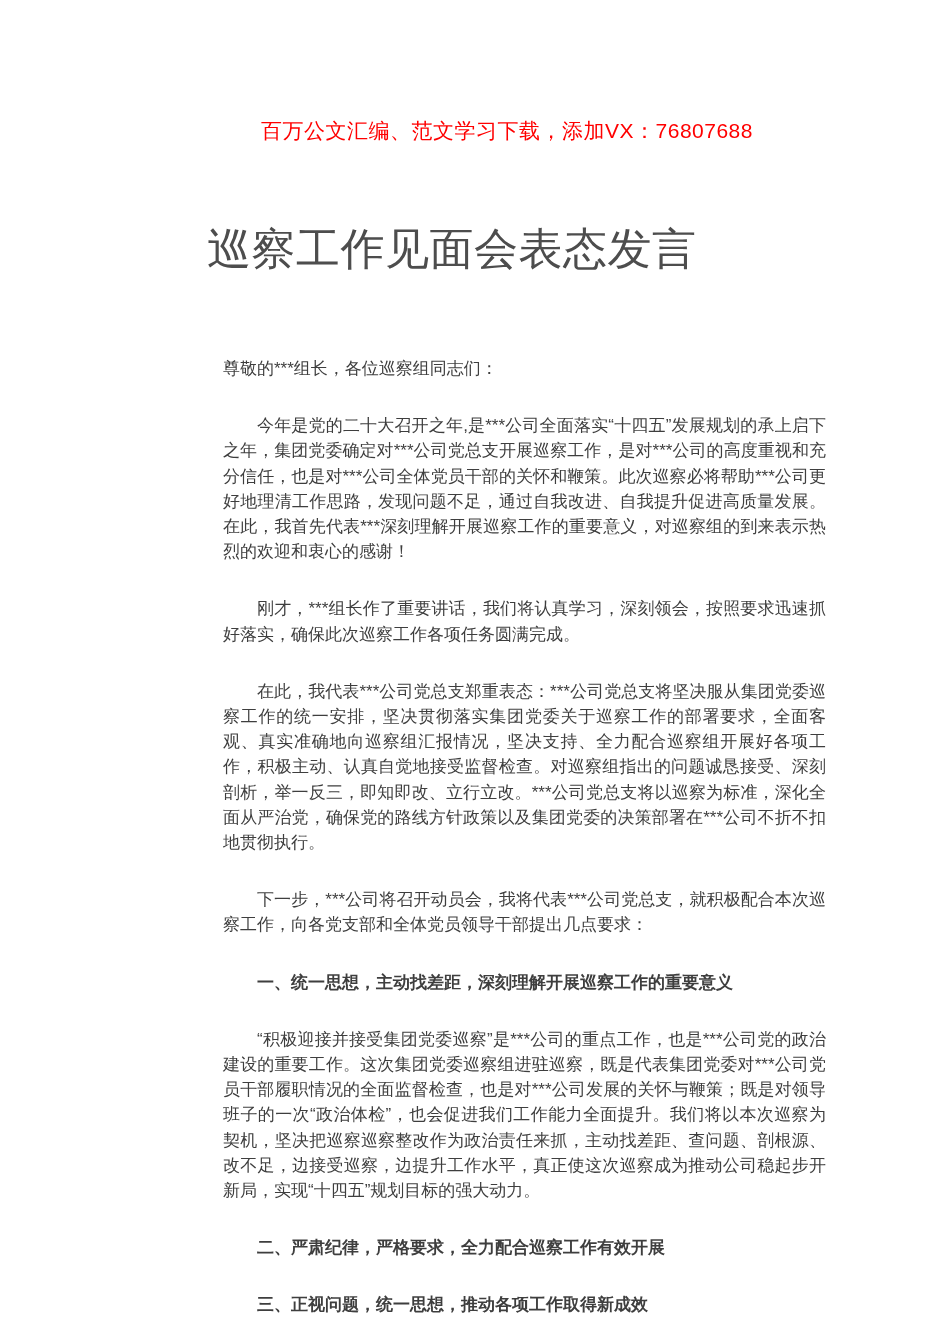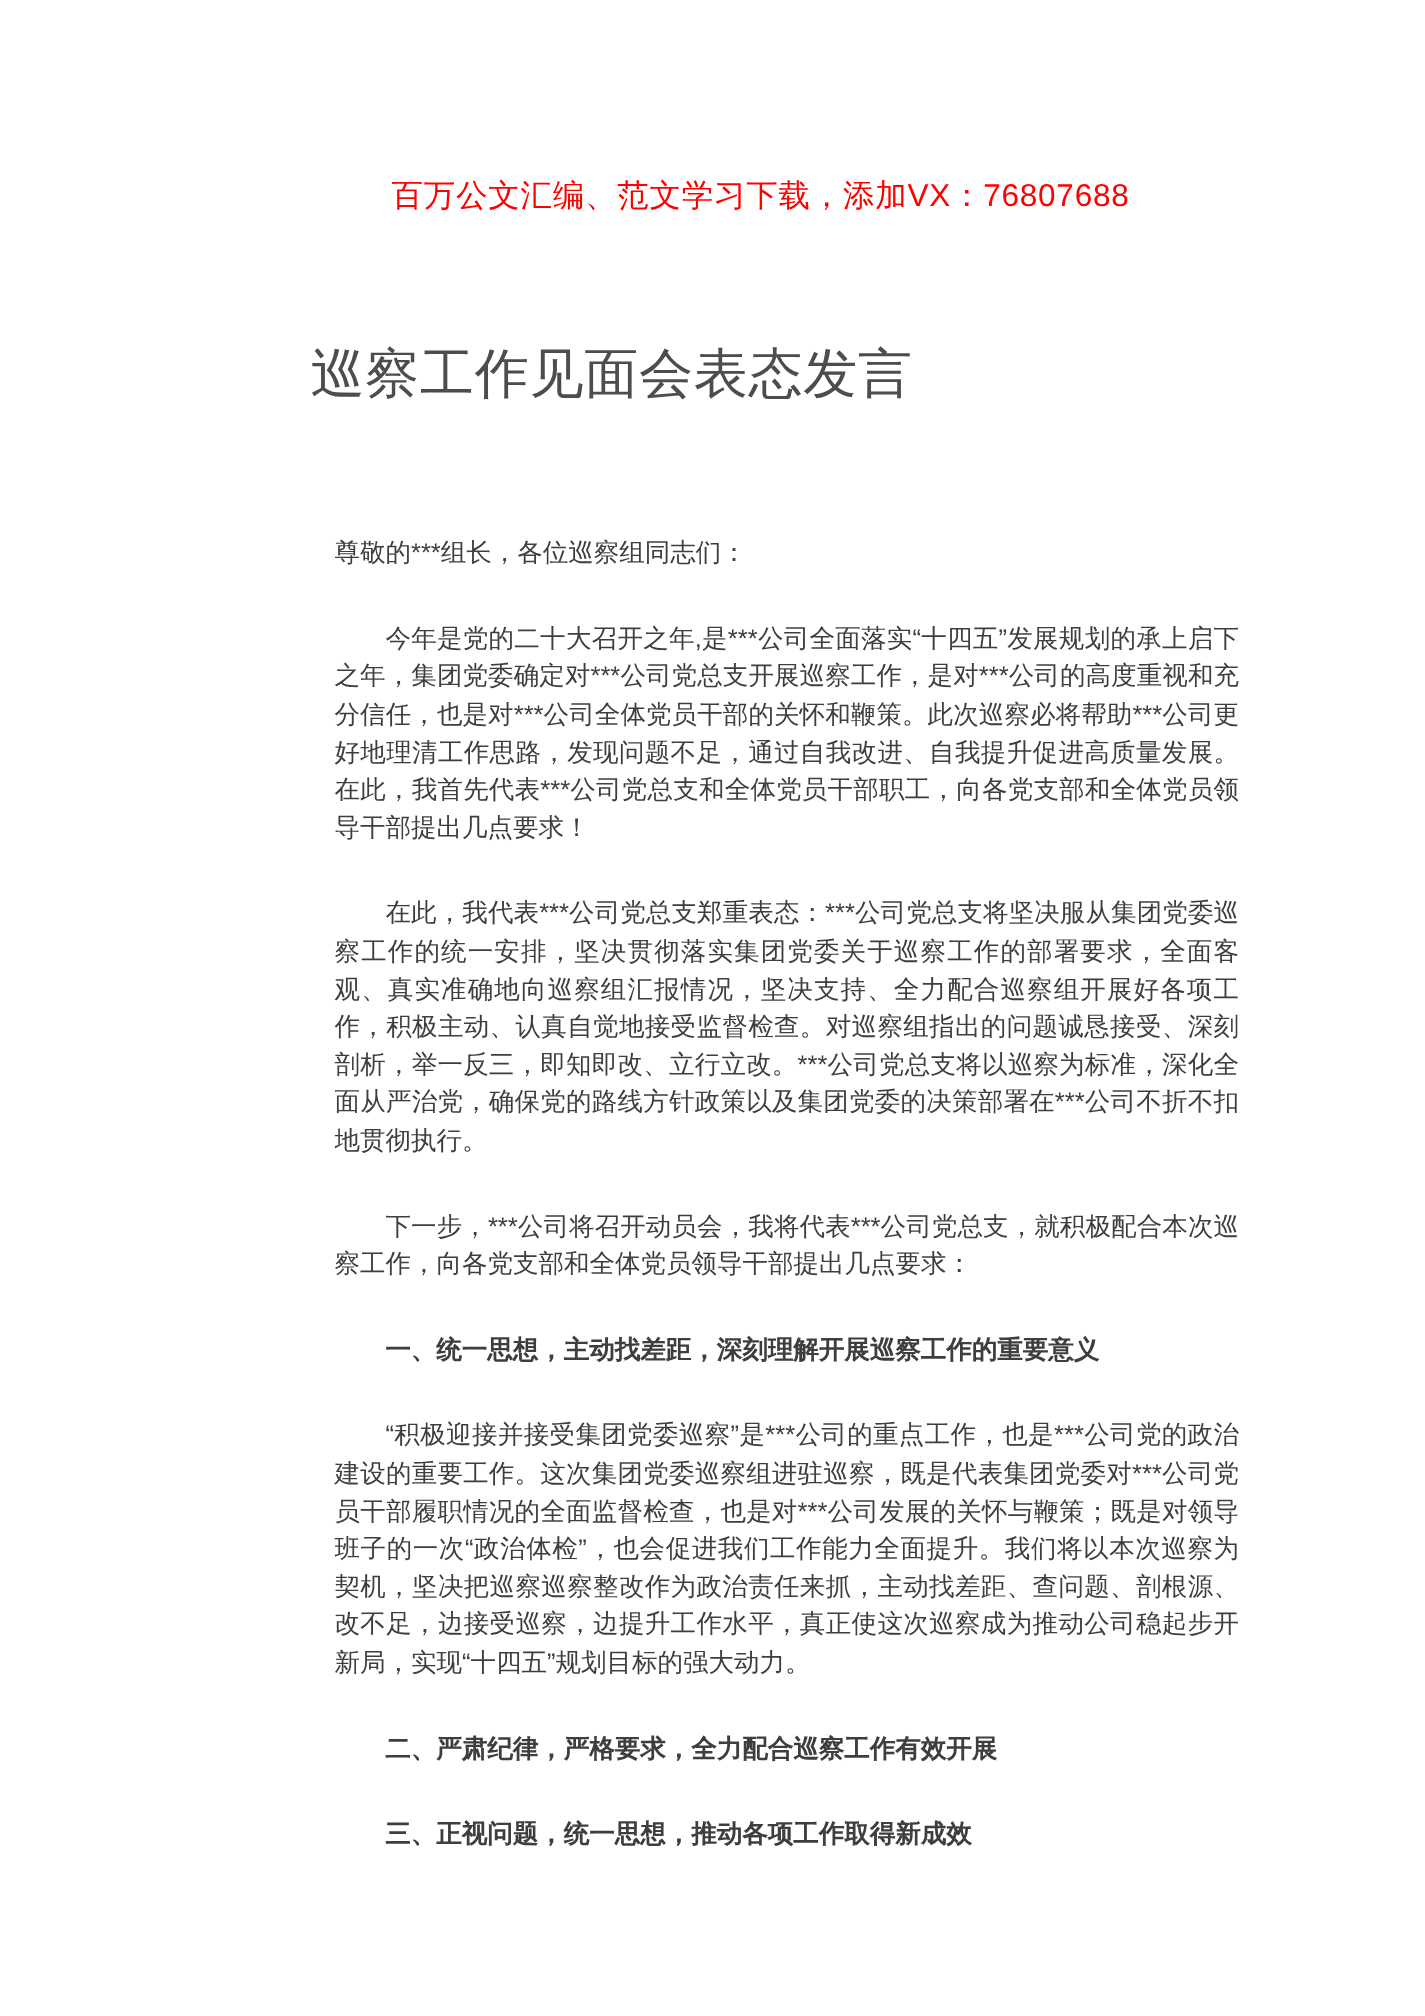--- a/index.html
+++ b/index.html
@@ -26,21 +26,21 @@
     color: var(--notice-red);
     font-family: "Liberation Sans", sans-serif;
     font-size: 21px;
     line-height: 28px;
     letter-spacing: 0.5px;
   }
   .doc-title {
     margin: 50px 140px 0 143px;
     color: var(--title-gray);
     font-family: "Liberation Sans", sans-serif;
-    font-size: 36px;
+    font-size: 44px;
     line-height: 43px;
     font-weight: normal;
     letter-spacing: 0.5px;
   }
   .doc-body {
     margin: 38px 140px 0 143px;
     width: 667px;
     color: var(--body-gray);
     font-family: Liberation Sans, sans-serif;
     font-size: 17px;
@@ -59,21 +59,22 @@
   }
 </style>
 </head>
 <body>
 
 <div class="page">
   <div class="notice">百万公文汇编、范文学习下载，添加VX：76807688</div>
   <h1 class="doc-title">巡察工作见面会表态发言</h1>
   <div class="doc-body">
       <p class="para salutation">尊敬的***组长，各位巡察组同志们：</p>
-      <p class="para body">今年是党的二十大召开之年,是***公司全面落实“十四五”发展规划的承上启下之年，集团党委确定对***公司党总支开展巡察工作，是对***公司的高度重视和充分信任，也是对***公司全体党员干部的关怀和鞭策。此次巡察必将帮助***公司更好地理清工作思路，发现问题不足，通过自我改进、自我提升促进高质量发展。在此，我首先代表***公司党总支和全体党员干部职工，向各党支部和全体党员领导干部提出几点要求！</p>
+      <p class="para body">今年是党的二十大召开之年,是***公司全面落实“十四五”发展规划的承上启下之年，集团党委确定对***公司党总支开展巡察工作，是对***公司的高度重视和充分信任，也是对***公司全体党员干部的关怀和鞭策。此次巡察必将帮助***公司更好地理清工作思路，发现问题不足，通过自我改进、自我提升促进高质量发展。在此，我首先代表***深刻理解开展巡察工作的重要意义，对巡察组的到来表示热烈的欢迎和衷心的感谢！</p>
+      <p class="para body">刚才，***组长作了重要讲话，我们将认真学习，深刻领会，按照要求迅速抓好落实，确保此次巡察工作各项任务圆满完成。</p>
       <p class="para body">在此，我代表***公司党总支郑重表态：***公司党总支将坚决服从集团党委巡察工作的统一安排，坚决贯彻落实集团党委关于巡察工作的部署要求，全面客观、真实准确地向巡察组汇报情况，坚决支持、全力配合巡察组开展好各项工作，积极主动、认真自觉地接受监督检查。对巡察组指出的问题诚恳接受、深刻剖析，举一反三，即知即改、立行立改。***公司党总支将以巡察为标准，深化全面从严治党，确保党的路线方针政策以及集团党委的决策部署在***公司不折不扣地贯彻执行。</p>
       <p class="para body">下一步，***公司将召开动员会，我将代表***公司党总支，就积极配合本次巡察工作，向各党支部和全体党员领导干部提出几点要求：</p>
       <p class="para heading">一、统一思想，主动找差距，深刻理解开展巡察工作的重要意义</p>
       <p class="para body">“积极迎接并接受集团党委巡察”是***公司的重点工作，也是***公司党的政治建设的重要工作。这次集团党委巡察组进驻巡察，既是代表集团党委对***公司党员干部履职情况的全面监督检查，也是对***公司发展的关怀与鞭策；既是对领导班子的一次“政治体检”，也会促进我们工作能力全面提升。我们将以本次巡察为契机，坚决把巡察巡察整改作为政治责任来抓，主动找差距、查问题、剖根源、改不足，边接受巡察，边提升工作水平，真正使这次巡察成为推动公司稳起步开新局，实现“十四五”规划目标的强大动力。</p>
       <p class="para heading">二、严肃纪律，严格要求，全力配合巡察工作有效开展</p>
       <p class="para heading">三、正视问题，统一思想，推动各项工作取得新成效</p>
     </div>
 </div>
 
 </body></html>

